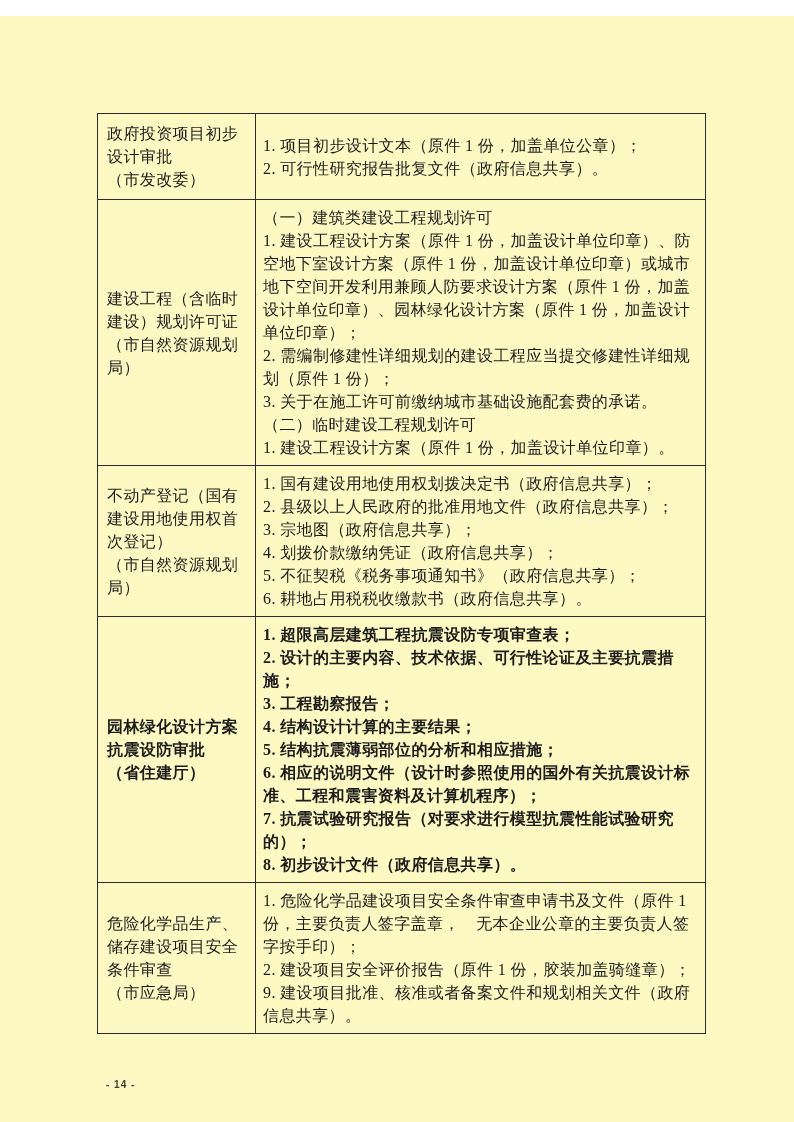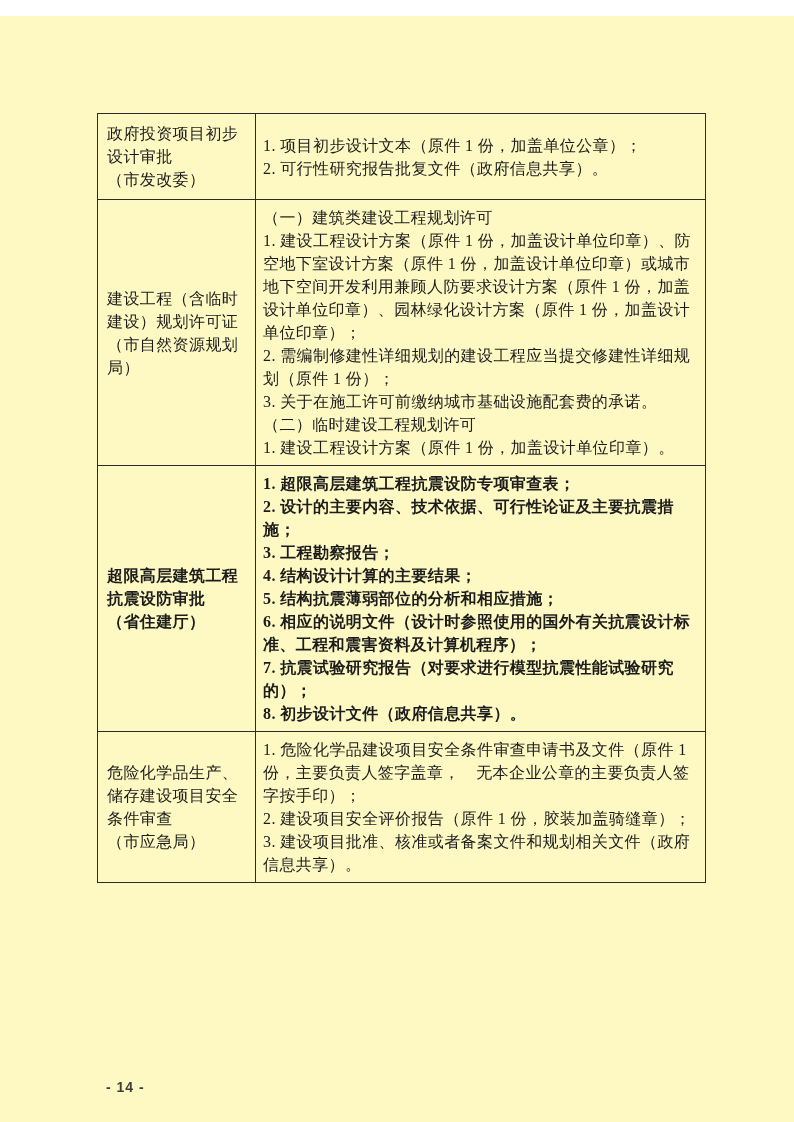--- a/index.html
+++ b/index.html
@@ -47,21 +47,21 @@
   tr.r1 td { height: 230px; }
   tr.r2 td { height: 100px; }
   tr.r3 td { height: 137px; }
   tr.r4 td { height: 196px; font-weight: bold; }
   tr.r5 td { height: 123px; }
   .page-number {
     position: absolute;
     left: 106px;
     top: 1063px;
     font-family: "Liberation Sans", "DejaVu Sans", sans-serif;
-    font-size: 14px;
+    font-size: 10px;
     font-weight: bold;
     color: #3d3d3d;
     letter-spacing: 1px;
   }
 </style>
 </head>
 <body>
 
 <div class="page">
 
@@ -79,40 +79,53 @@
 建设）规划许可证
 （市自然资源规划
 局）</td>
         <td class="materials-cell">（一）建筑类建设工程规划许可
 1. 建设工程设计方案（原件 1 份，加盖设计单位印章）、防空地下室设计方案（原件 1 份，加盖设计单位印章）或城市地下空间开发利用兼顾人防要求设计方案（原件 1 份，加盖设计单位印章）、园林绿化设计方案（原件 1 份，加盖设计单位印章）；
 2. 需编制修建性详细规划的建设工程应当提交修建性详细规划（原件 1 份）；
 3. 关于在施工许可前缴纳城市基础设施配套费的承诺。
 （二）临时建设工程规划许可
 1. 建设工程设计方案（原件 1 份，加盖设计单位印章）。</td>
       </tr>
+      <tr class="r3">
+        <td class="item-cell">不动产登记（国有
+建设用地使用权首
+次登记）
+（市自然资源规划
+局）</td>
+        <td class="materials-cell">1. 国有建设用地使用权划拨决定书（政府信息共享）；
+2. 县级以上人民政府的批准用地文件（政府信息共享）；
+3. 宗地图（政府信息共享）；
+4. 划拨价款缴纳凭证（政府信息共享）；
+5. 不征契税《税务事项通知书》（政府信息共享）；
+6. 耕地占用税税收缴款书（政府信息共享）。</td>
+      </tr>
       <tr class="r4">
-        <td class="item-cell">超限高层建筑工程
+        <td class="item-cell">园林绿化设计方案
 抗震设防审批
 （省住建厅）</td>
         <td class="materials-cell">1. 超限高层建筑工程抗震设防专项审查表；
 2. 设计的主要内容、技术依据、可行性论证及主要抗震措施；
 3. 工程勘察报告；
 4. 结构设计计算的主要结果；
 5. 结构抗震薄弱部位的分析和相应措施；
 6. 相应的说明文件（设计时参照使用的国外有关抗震设计标准、工程和震害资料及计算机程序）；
 7. 抗震试验研究报告（对要求进行模型抗震性能试验研究的）；
 8. 初步设计文件（政府信息共享）。</td>
       </tr>
       <tr class="r5">
         <td class="item-cell">危险化学品生产、
 储存建设项目安全
 条件审查
 （市应急局）</td>
         <td class="materials-cell">1. 危险化学品建设项目安全条件审查申请书及文件（原件 1 份，主要负责人签字盖章，　无本企业公章的主要负责人签字按手印）；
 2. 建设项目安全评价报告（原件 1 份，胶装加盖骑缝章）；
-3. 建设项目批准、核准或者备案文件和规划相关文件（政府信息共享）。</td>
+9. 建设项目批准、核准或者备案文件和规划相关文件（政府信息共享）。</td>
       </tr>
     </tbody>
   </table>
 
   <div class="page-number">- 14 -</div>
 
 </div>
 
 </body></html>

